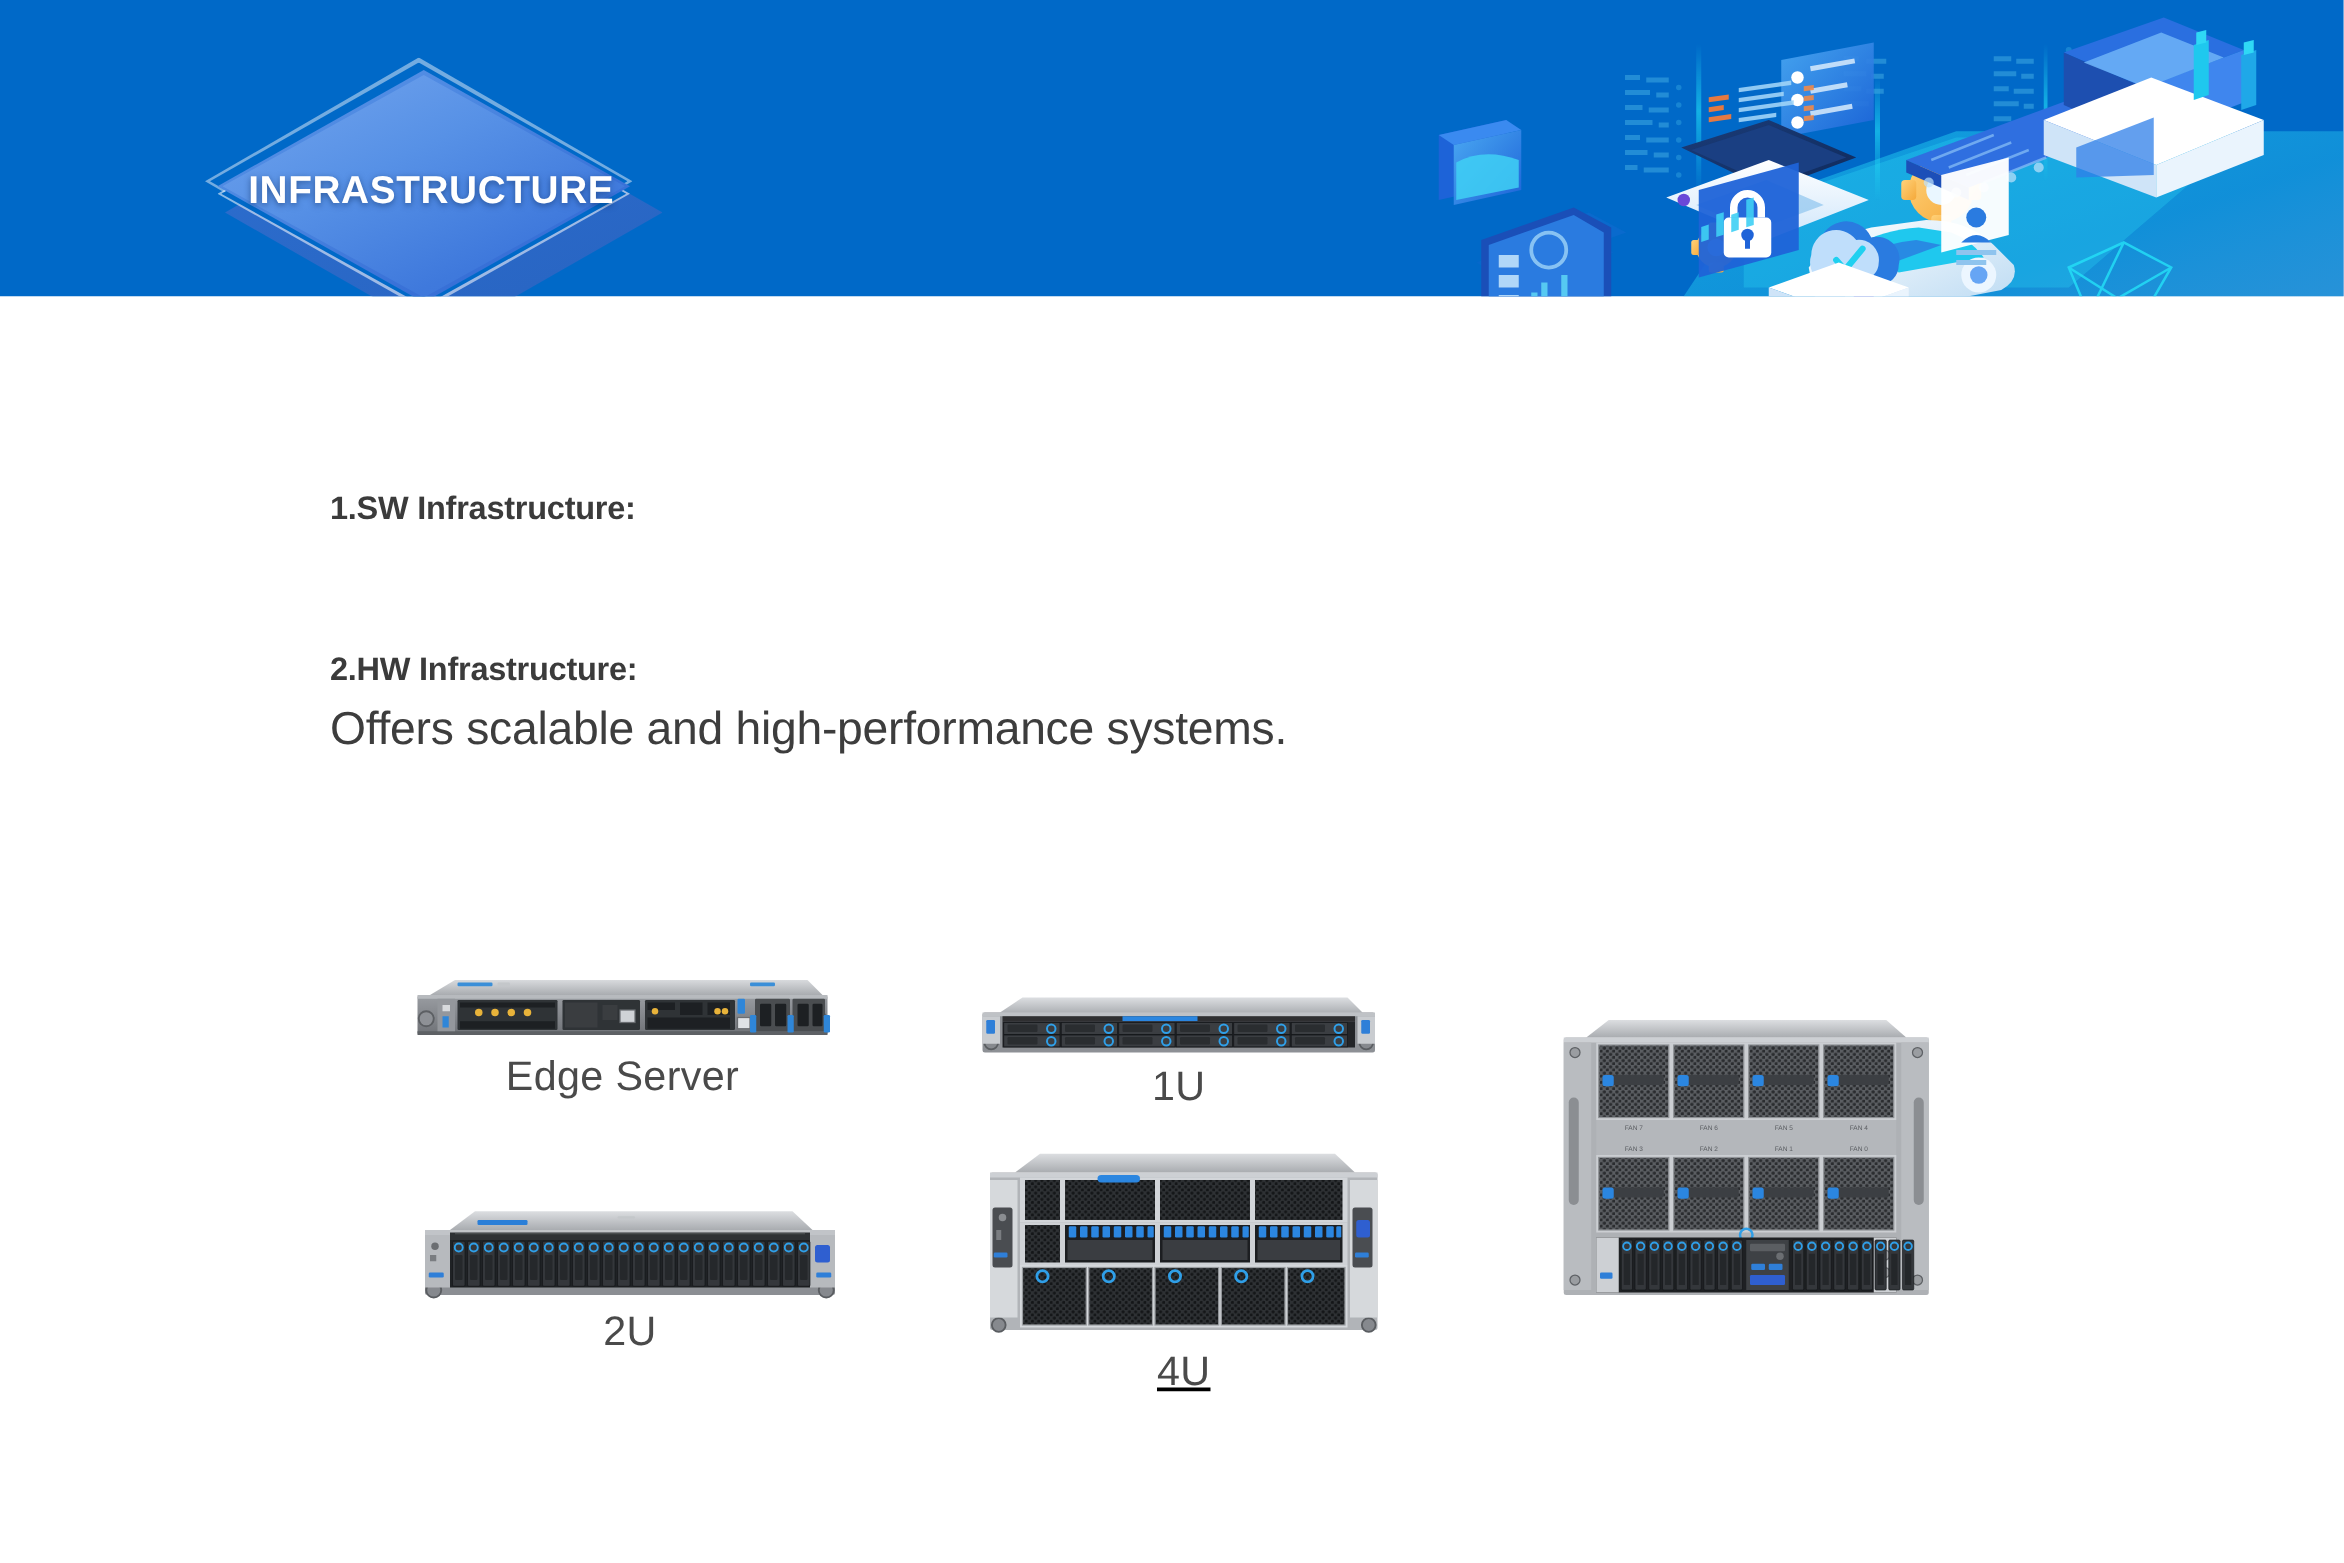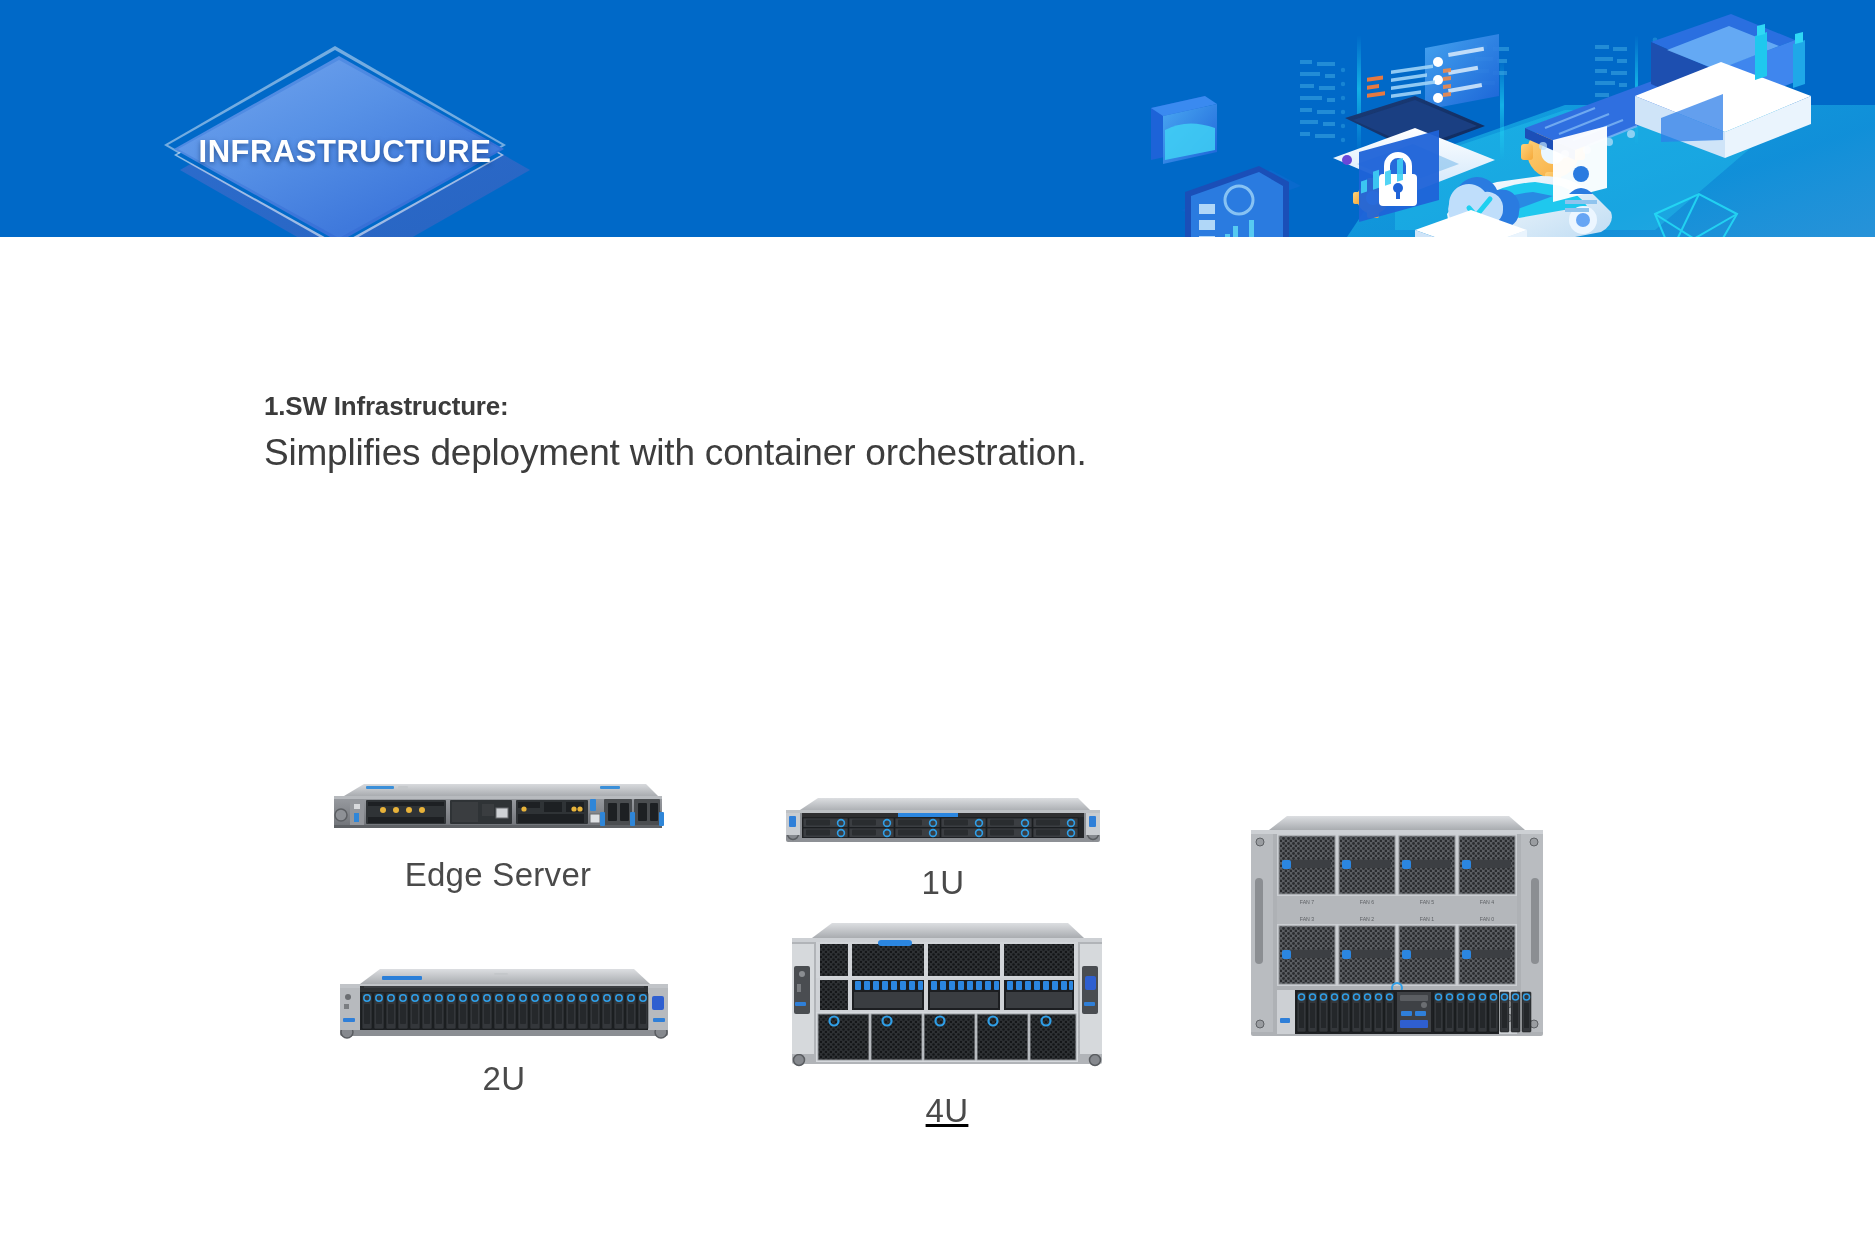--- a/index.html
+++ b/index.html
@@ -88,21 +88,21 @@
   .sub-line{
     font-size:37px;color:#3d3d3d;font-weight:400;
     line-height:1.3;margin:0;letter-spacing:-.2px;
   }
 
   
   .gallery{position:absolute;left:0;top:760px;width:1875px;height:440px;}
   .cell{position:absolute;}
   .cap{
     text-align:center;font-size:33px;color:#4a4a4a;
-    margin-top:14px;letter-spacing:.3px;font-weight:400;
+    letter-spacing:.3px;font-weight:400;
   }
   .svgbox{display:block;margin:0 auto;}
 
   
   .cell-edge{left:298px;top:22px;width:400px;}
   .cell-1u  {left:748px;top:36px;width:390px;}
   .cell-2u  {left:304px;top:206px;width:400px;}
   .cell-4u  {left:752px;top:158px;width:390px;text-decoration:underline;}
   .cell-gpu {left:1222px;top:52px;width:350px;}
 </style>
@@ -411,23 +411,26 @@
     <div class="dia dia-main dia-inner"></div>
     <div class="dia dia-main2 dia-inner"></div>
     <div class="badge-text">INFRASTRUCTURE</div>
   </div>
 </div>
 
 <div class="content">
 
   <div class="blk">
     <p class="head-line">1.SW Infrastructure:</p>
-    <p class="sub-line">Simplifies deployment with container orchestration.</p>
   </div>
 
+  <div class="blk">
+    <p class="head-line">2.HW Infrastructure:</p>
+    <p class="sub-line">Offers scalable and high-performance systems.</p>
+  </div>
 </div>
 
 <div class="gallery">
 
   <div class="cell cell-edge">
     <svg class="svgbox" width="340" height="60" viewBox="0 0 340 60" xmlns="http://www.w3.org/2000/svg">
       <defs>
         <linearGradient id="eTop" x1="0" y1="0" x2="0" y2="1">
           <stop offset="0%" stop-color="#d8dadd"></stop>
             <stop offset="100%" stop-color="#a9acb0"></stop>

